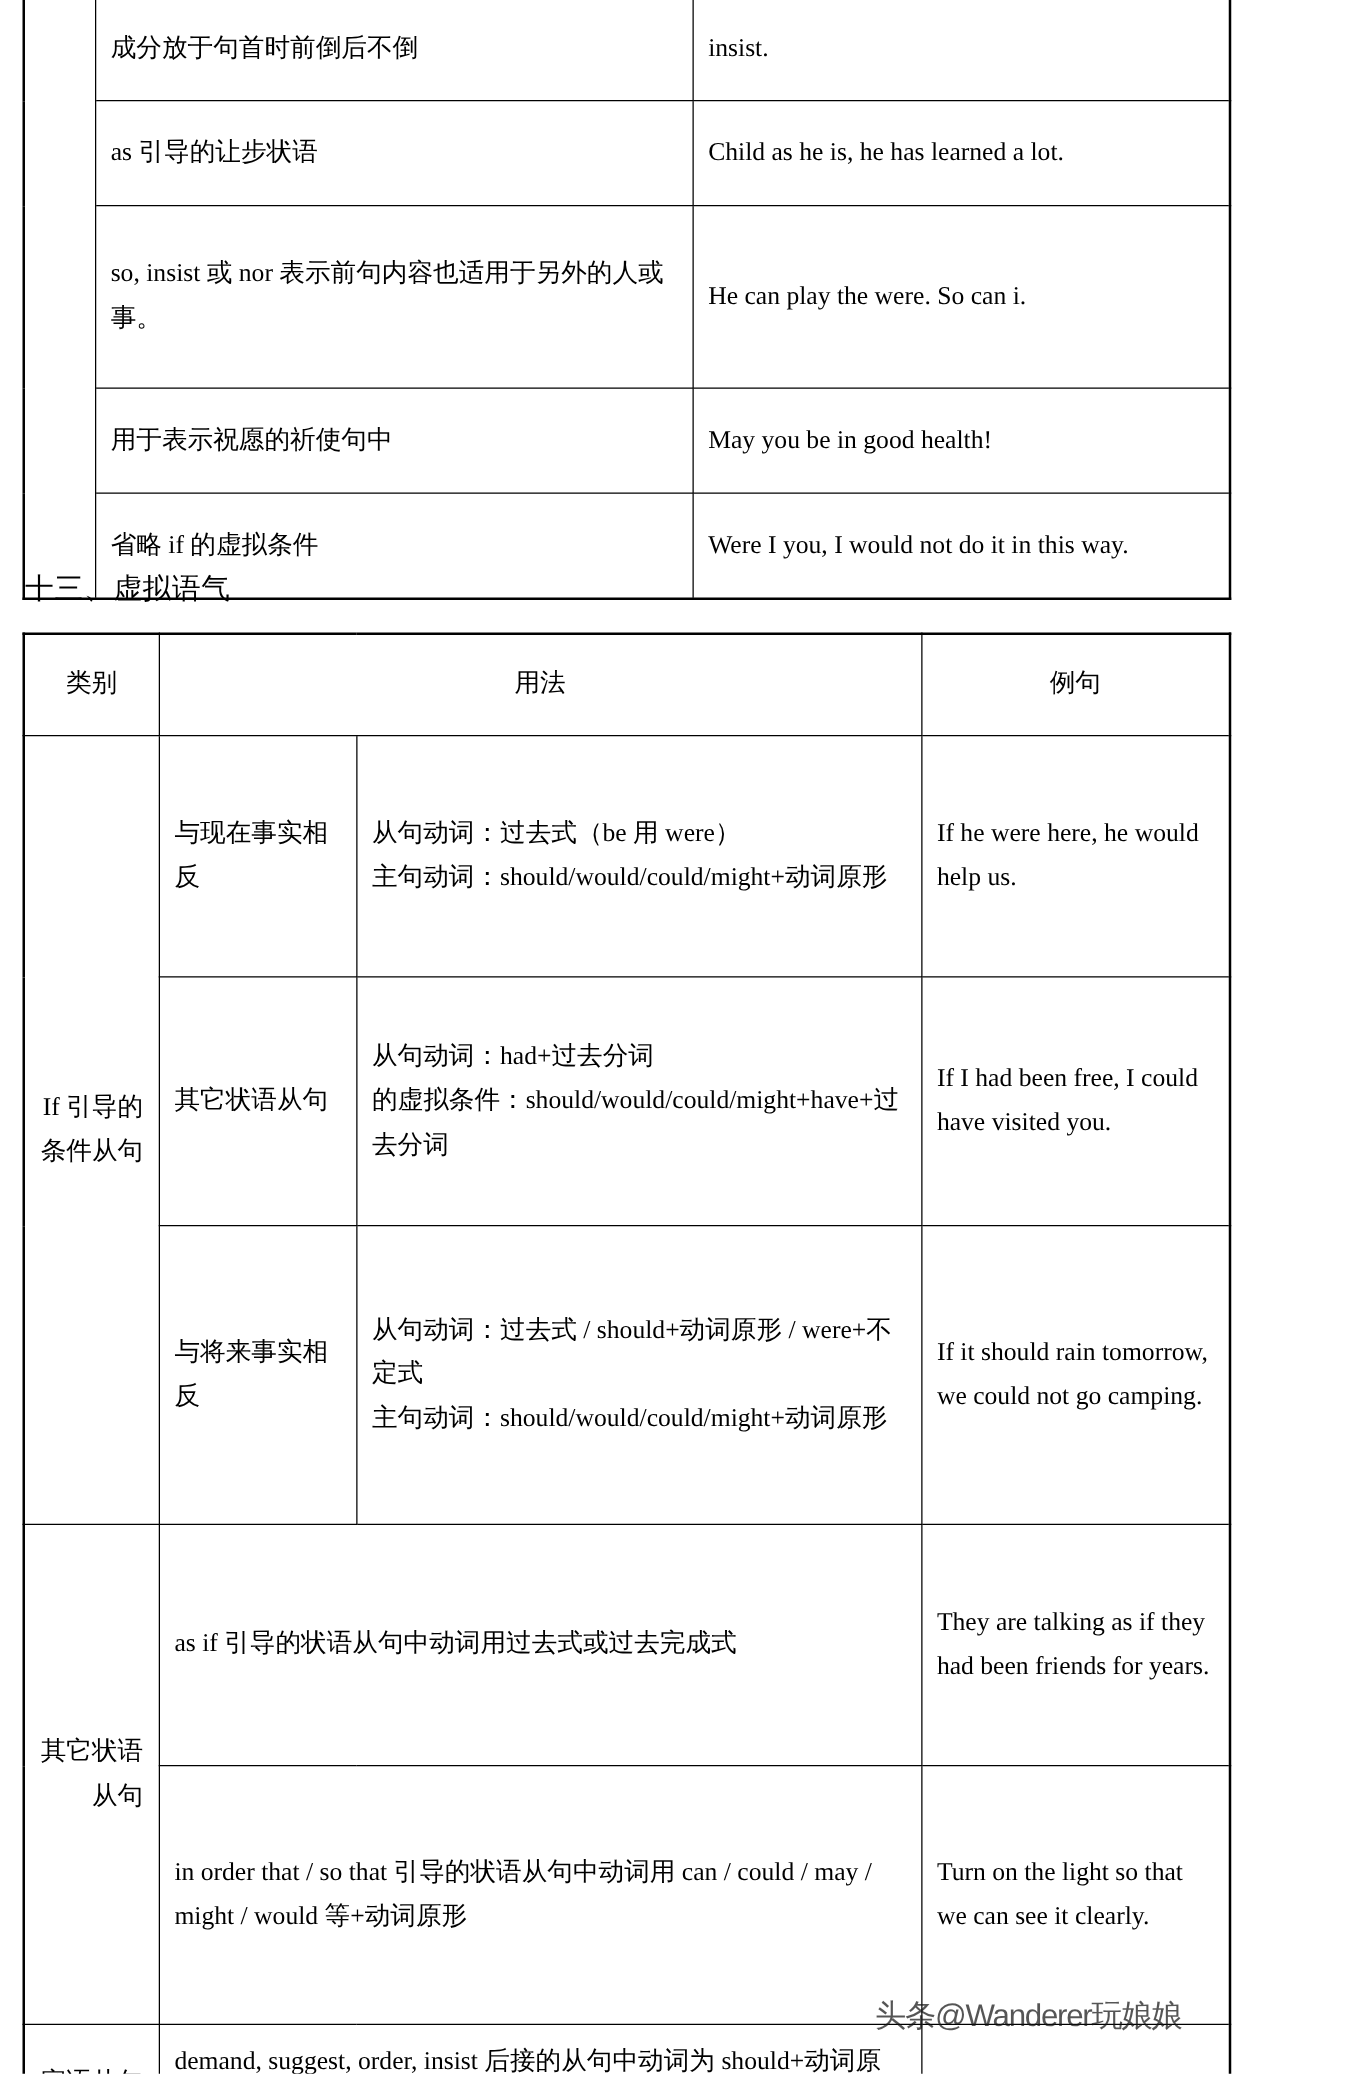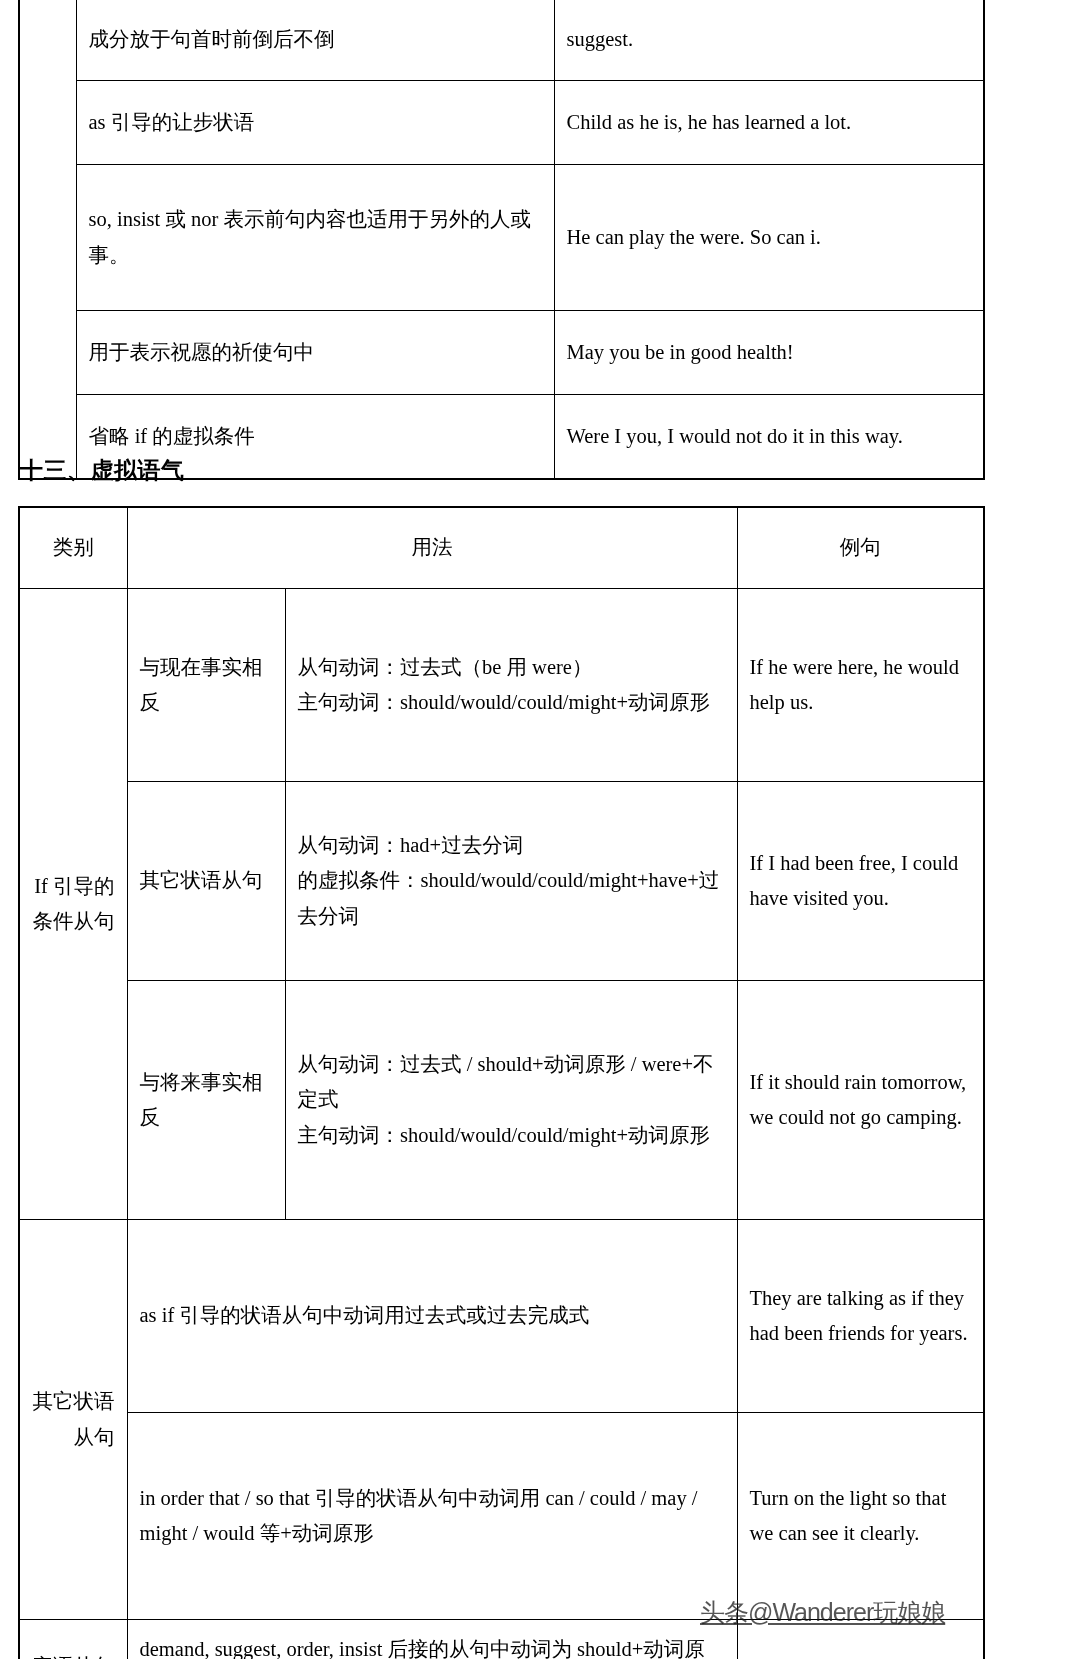--- a/index.html
+++ b/index.html
@@ -47,21 +47,21 @@
     top: -2px;
     width: 965px;
   }
 
   
   .section-heading {
     position: absolute;
     left: 20px;
     top: 455px;
     font-size: 23px;
-    font-weight: bold;
+    font-weight: normal;
     letter-spacing: 0.5px;
     font-family: "Liberation Serif", "DejaVu Serif", serif;
   }
 
   
   .table-bottom {
     position: absolute;
     left: 18px;
     top: 506px;
     width: 965px;
@@ -75,39 +75,38 @@
   .watermark {
     position: absolute;
     left: 700px;
     top: 1596px;
     font-size: 25px;
     font-family: "Liberation Sans", "DejaVu Sans", sans-serif;
     color: rgba(20,20,20,0.72);
     white-space: nowrap;
     letter-spacing: -1px;
     pointer-events: none;
-    text-decoration: underline;
   }
 </style>
 </head>
 <body>
 
 <div class="page">
 
   <table class="doc-table table-top">
     <colgroup>
       <col style="width:57px">
       <col style="width:478px">
       <col style="width:430px">
     </colgroup>
     <tbody>
       <tr>
         <td class="blankcol" rowspan="5"></td>
         <td style="height:60px">成分放于句首时前倒后不倒</td>
-        <td>suggest.</td>
+        <td>insist.</td>
       </tr>
       <tr>
         <td style="height:63px">as 引导的让步状语</td>
         <td>Child as he is, he has learned a lot.</td>
       </tr>
       <tr>
         <td style="height:125px">so, insist 或 nor 表示前句内容也适用于另外的人或事。</td>
         <td>He can play the were. So can i.</td>
       </tr>
       <tr>

